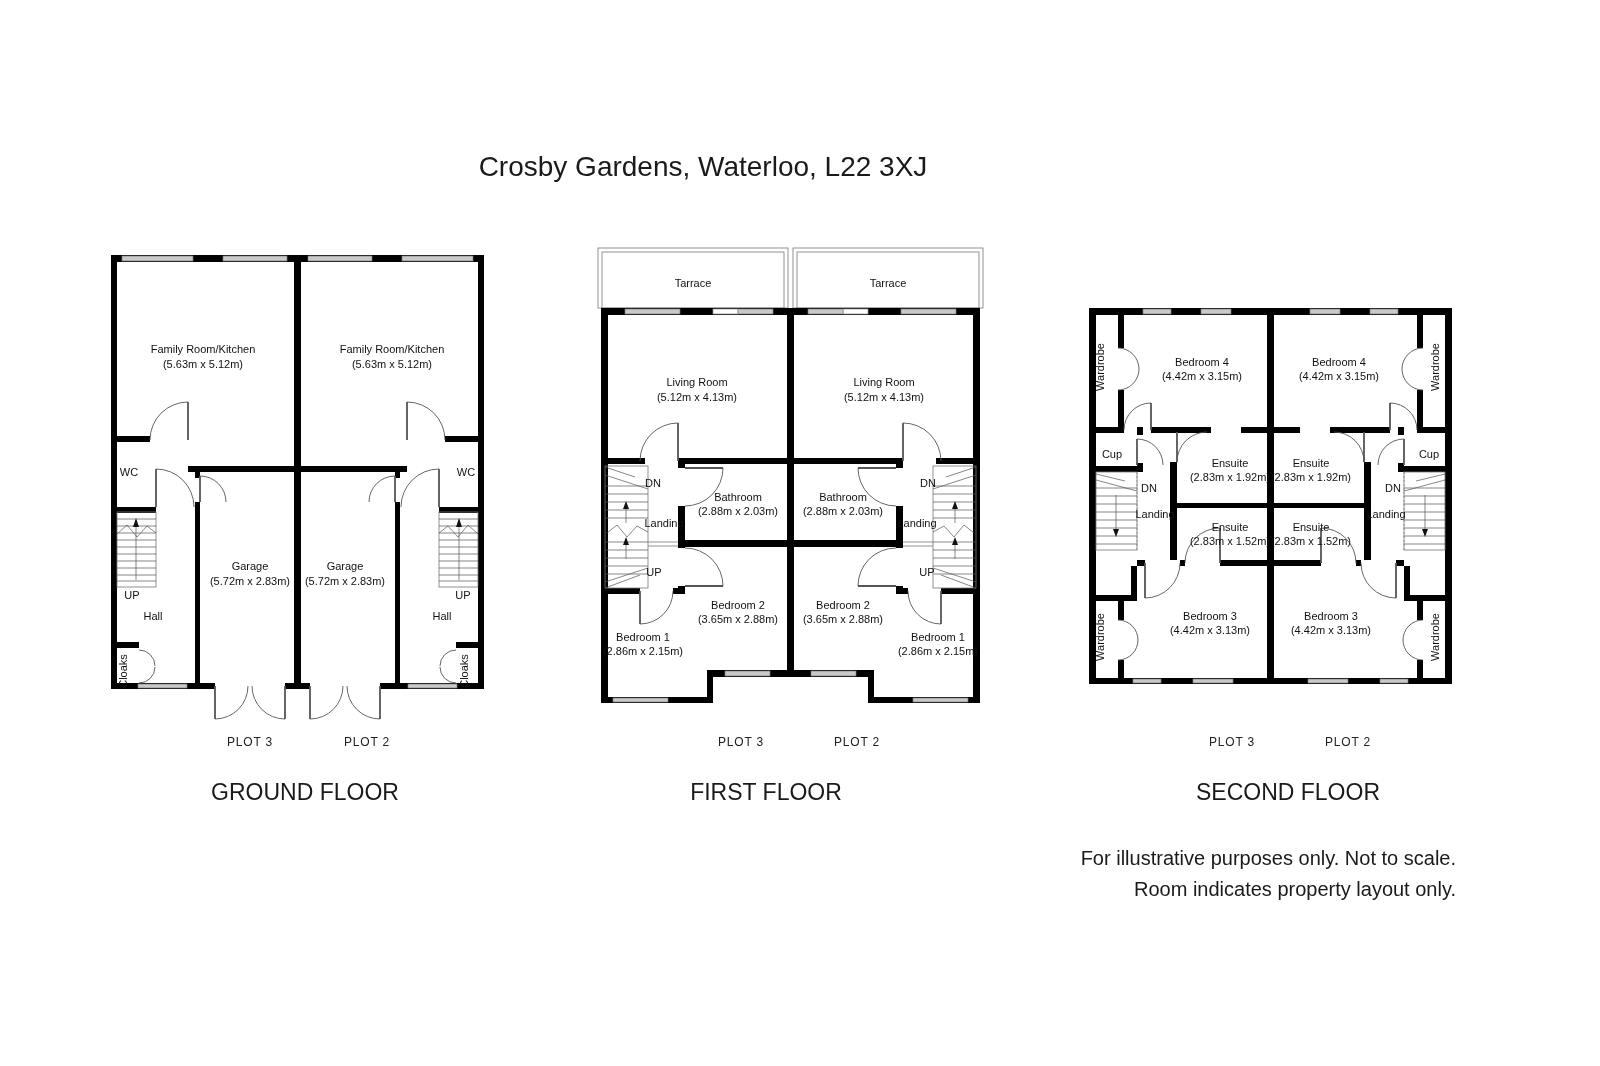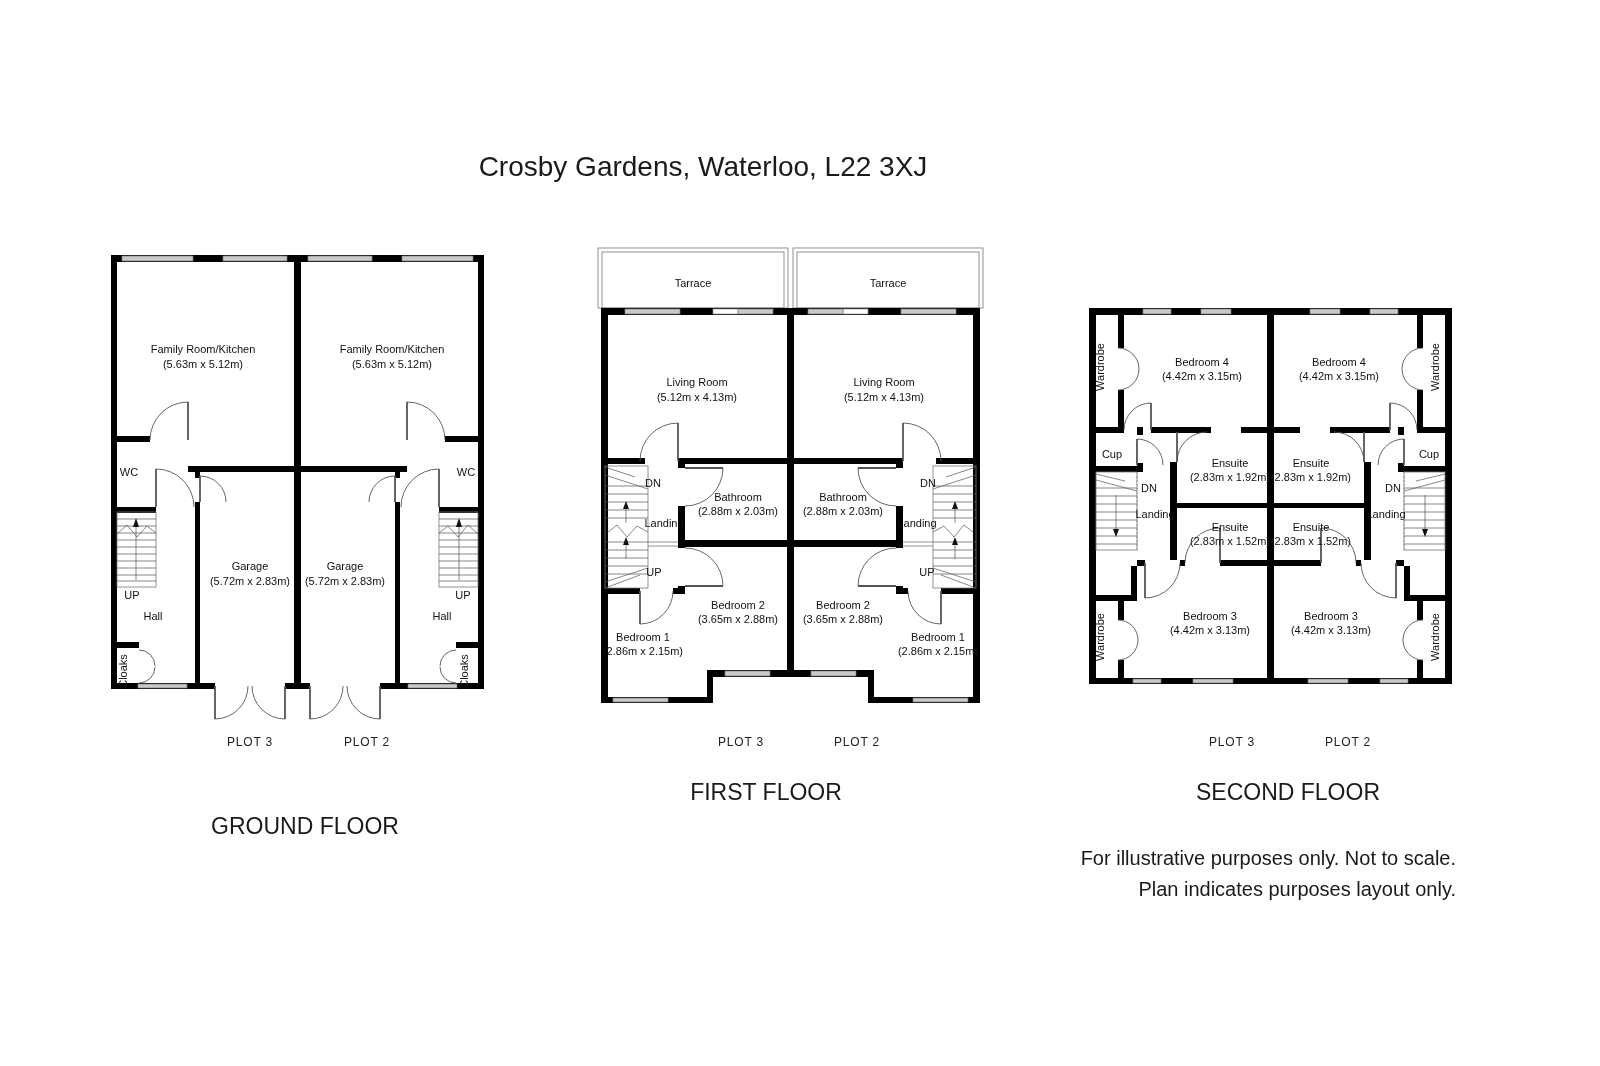--- a/index.html
+++ b/index.html
@@ -243,22 +243,22 @@
     <text class="lbl" transform="rotate(-90 354 332)" x="354" y="332">Wardrobe</text>
   </svg>
 
   <div class="plot-label" style="left:250px;top:735px;">PLOT 3</div>
   <div class="plot-label" style="left:367px;top:735px;">PLOT 2</div>
   <div class="plot-label" style="left:741px;top:735px;">PLOT 3</div>
   <div class="plot-label" style="left:857px;top:735px;">PLOT 2</div>
   <div class="plot-label" style="left:1232px;top:735px;">PLOT 3</div>
   <div class="plot-label" style="left:1348px;top:735px;">PLOT 2</div>
 
-  <div class="floor-title" style="left:305px;top:813px;">GROUND FLOOR</div>
+  <div class="floor-title" style="left:305px;top:779px;">GROUND FLOOR</div>
   <div class="floor-title" style="left:766px;top:779px;">FIRST FLOOR</div>
   <div class="floor-title" style="left:1288px;top:779px;">SECOND FLOOR</div>
 
   <div class="disclaimer">
     <div>For illustrative purposes only. Not to scale.</div>
-    <div>Plan indicates purposes layout only.</div>
+    <div>Room indicates property layout only.</div>
   </div>
 
 </div>
 
 </body></html>

